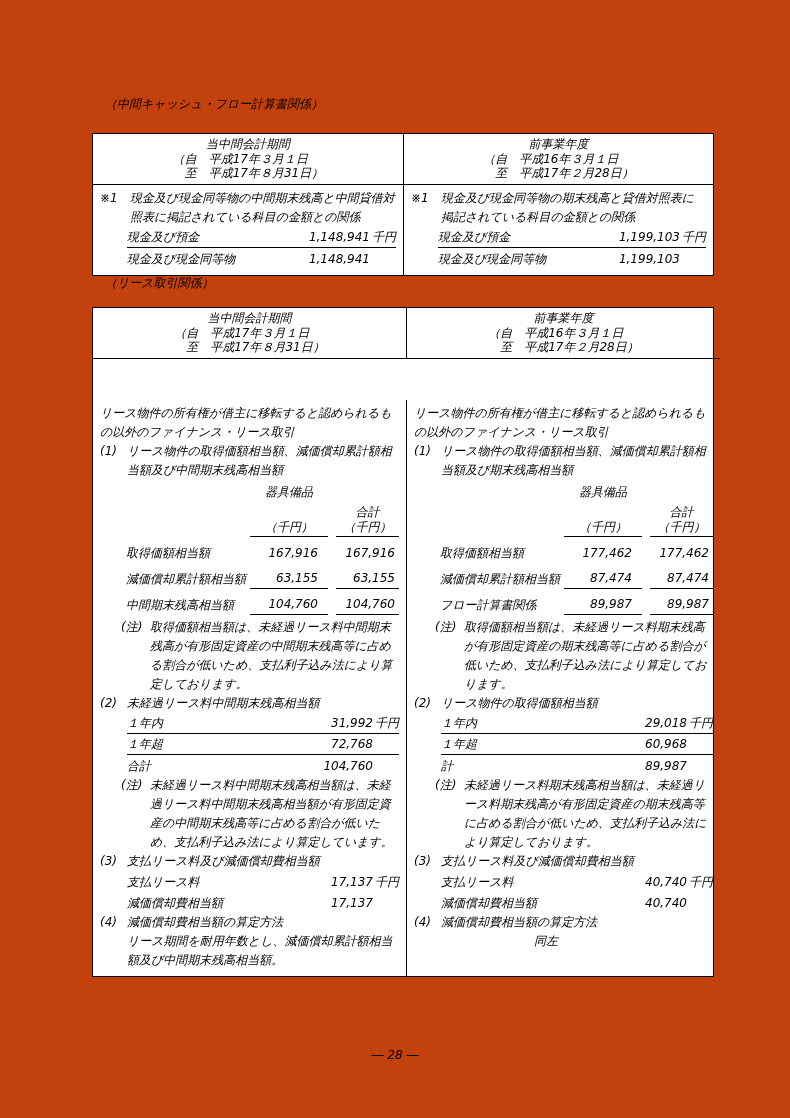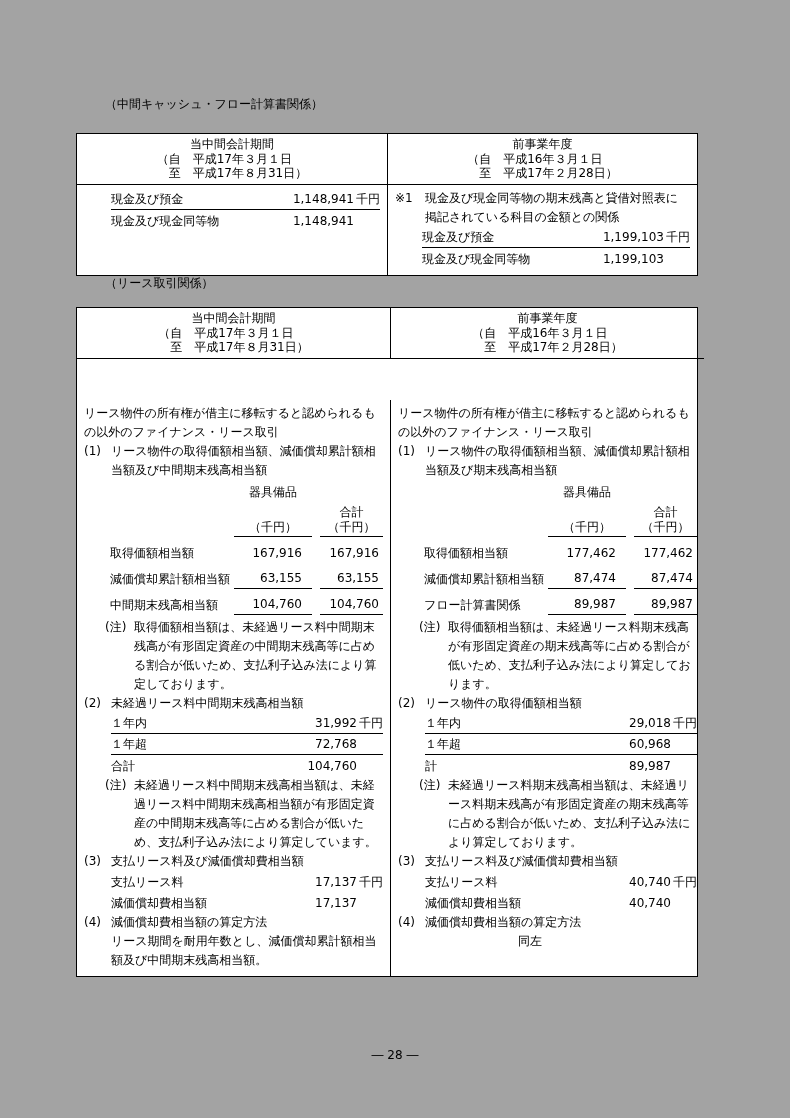--- a/index.html
+++ b/index.html
@@ -1,26 +1,26 @@
 <!DOCTYPE html>
 <html><head>
 <meta charset="utf-8">
 <style>
   * { margin:0; padding:0; box-sizing:border-box; }
   html,body { background:#e8e8e8; }
   .page {
-    position:relative; width:790px; height:1118px; background:#a3a3a3;
+    position:relative; width:790px; height:1118px; background:#c2410c;
     font-family:"DejaVu Sans","Liberation Sans",sans-serif;
-    font-size:12px; color:#000; margin:0 auto; overflow:hidden;
+    font-size:12px; color:#000; margin:0 auto; overflow:hidden;font-style:italic;
   }
   .sec-title { position:absolute; left:105px; line-height:16px; }
   #title-cashflow { top:96px; }
   #title-lease { top:275px; }
 
-  .tbl { position:absolute; left:76px; width:622px; display:grid;
+  .tbl { position:absolute; left:92px; width:622px; display:grid;
          grid-template-columns:1fr 1fr; border:1px solid #000; background:#fff; }
   #cashflow-table { top:133px; }
   #lease-table { top:307px; }
   .th { border-bottom:1px solid #000; text-align:center; padding:3px 2px 4px; }
   .cr { border-left:1px solid #000; }
   .ptitle { line-height:15px; }
   .pblock { display:inline-block; text-align:left; line-height:14px; }
   .pto { padding-left:12px; }
 
   .td { padding:4px 7px 6px; line-height:19px; }
@@ -73,20 +73,23 @@
     </div>
     <div class="th cr">
       <div class="ptitle">前事業年度</div>
       <div class="pblock">
         <div>（自　平成16年３月１日</div>
         <div class="pto">至　平成17年２月28日）</div>
       </div>
     </div>
 
     <div class="td">
+      <div class="hang">
+        <span class="mk">※1</span><span>現金及び現金同等物の中間期末残高と中間貸借対照表に掲記されている科目の金額との関係</span>
+      </div>
       <div class="vrow u">
         <span class="vl">現金及び預金</span>
         <span class="vv">1,148,941</span>
         <span class="vu">千円</span>
       </div>
       <div class="vrow">
         <span class="vl">現金及び現金同等物</span>
         <span class="vv">1,148,941</span>
         <span class="vu"></span>
       </div>

